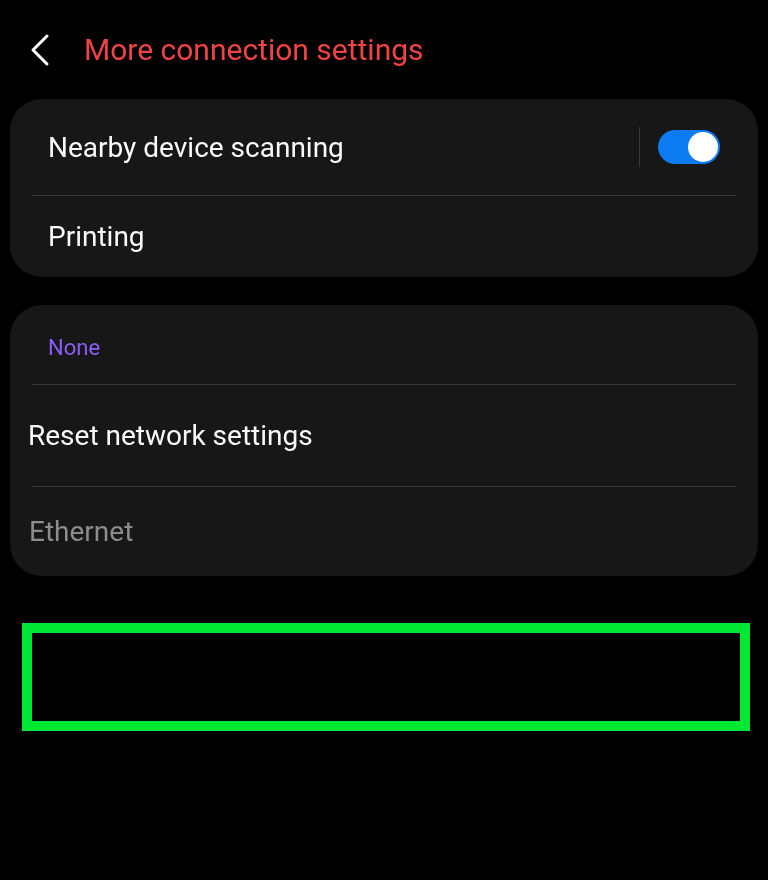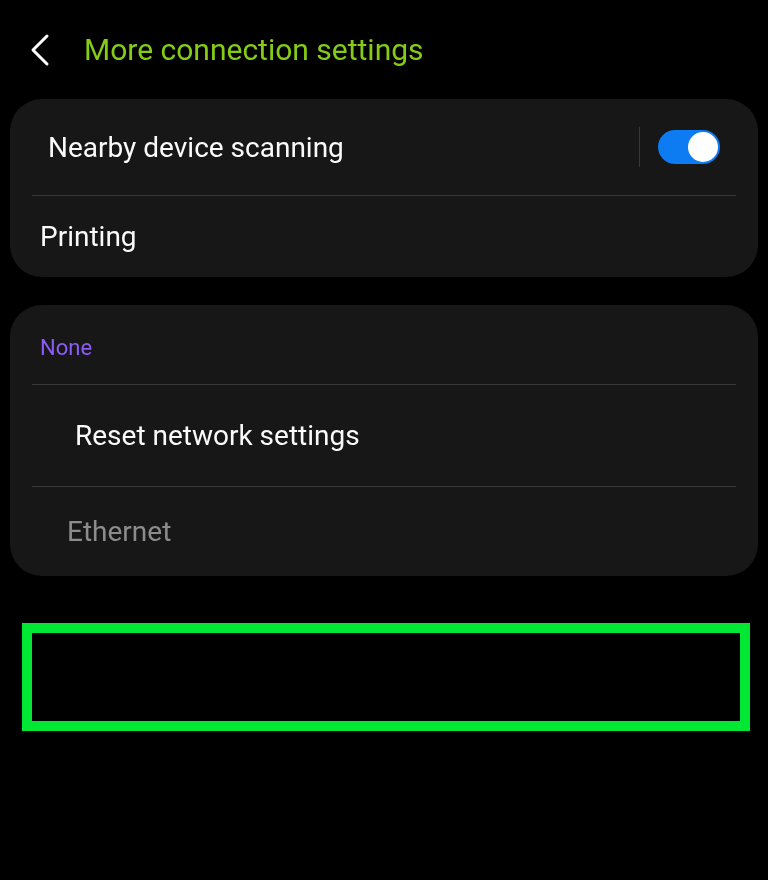--- a/index.html
+++ b/index.html
@@ -26,32 +26,32 @@
       justify-content: center;
       width: 32px;
       height: 32px;
       cursor: pointer;
     }
     .back-button svg {
       width: 22px;
       height: 34px;
     }
     .page-title {
-      color: #84cc16;
+      color: #ef4444;
       font-size: 30px;
       font-weight: 400;
     }
     .card {
       background: #171717;
       border-radius: 32px;
       margin: 0 10px 28px 10px;
       overflow: hidden;
     }
     .list-item {
-      padding: 24px 30px;
+      padding: 24px 38px;
       cursor: pointer;
       position: relative;
     }
     .list-item.with-toggle {
       display: flex;
       align-items: center;
       justify-content: space-between;
       padding: 28px 38px;
     }
     .item-title {
@@ -132,22 +132,22 @@
   <div class="list-item">
     <span class="item-title">Printing</span>
   </div>
 </div>
 
 <div class="card">
   <div class="list-item">
     <div class="item-subtitle">None</div>
   </div>
   <div class="divider"></div>
-  <div class="list-item" style="padding: 34px 30px; margin-left: 35px;">
+  <div class="list-item" style="padding: 34px 18px;">
     <div class="item-title">Reset network settings</div>
   </div>
   <div class="divider"></div>
-  <div class="list-item" style="padding: 28px 57px;">
+  <div class="list-item" style="padding: 28px 19px;">
     <div class="item-title dimmed">Ethernet</div>
   </div>
 </div>
 
 <div class="highlight-box" style="left: 22px; top: 623px; width: 728px; height: 108px;"></div>
 
 </body></html>

